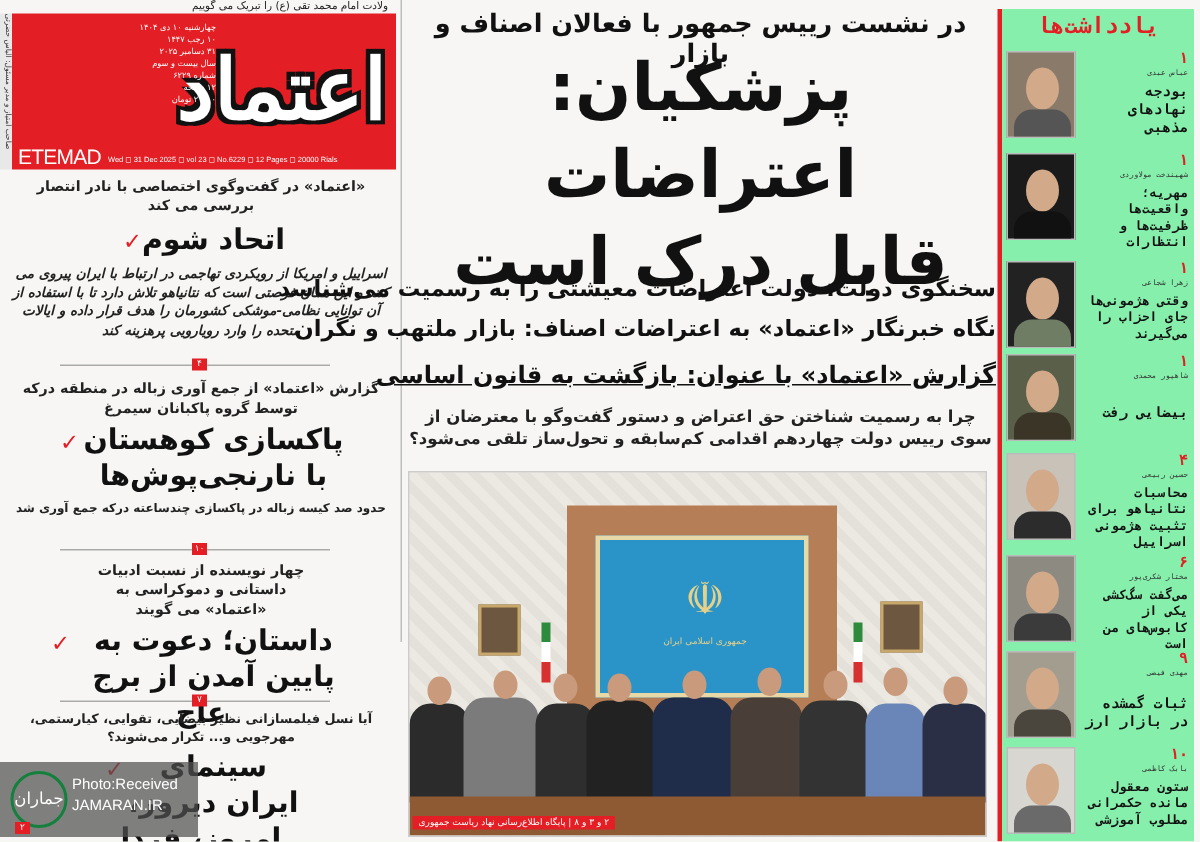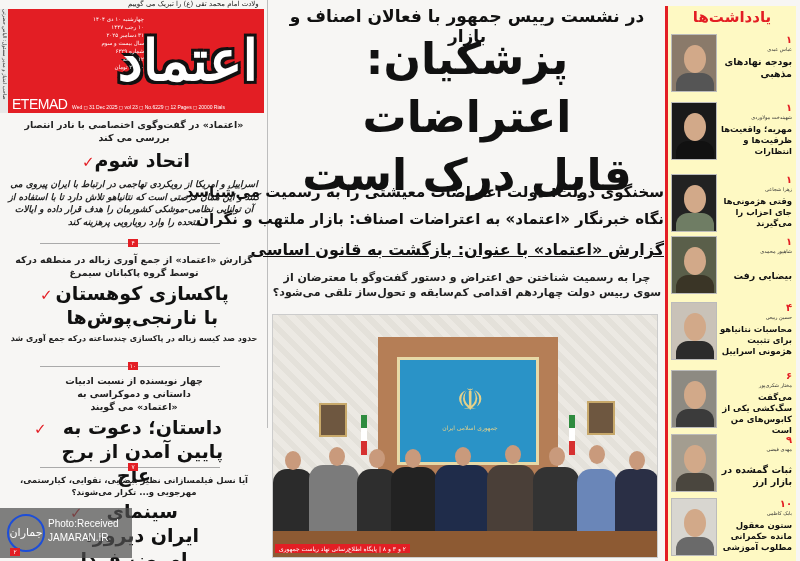--- a/index.html
+++ b/index.html
@@ -21,21 +21,21 @@
 
   .story { position: absolute; left: 6px; width: 256px; direction: rtl; text-align: center; }
   .kicker { font-size: 9.5px; font-weight: bold; color: #222; line-height: 13px; }
   .headline { font-size: 19px; font-weight: bold; line-height: 24px; color: #111; }
   .check { color: #e31e24; font-size: 15px; margin-left: 4px; }
   .body-text { font-size: 9px; font-weight: bold; line-height: 12.5px; color: #222; }
   .divider { position: absolute; left: 40px; width: 180px; height: 1px; background: #aaa; }
   .page-badge { position: absolute; width: 10px; height: 8px; background: #e31e24; color: #fff; font-size: 6px; text-align: center; line-height: 8px; }
 
   .watermark { position: absolute; left: 0; top: 508px; width: 132px; height: 50px; background: rgba(80,80,80,0.72); }
-  .watermark .wm-logo { position: absolute; left: 7px; top: 6px; width: 38px; height: 38px; border-radius: 50%; border: 2px solid #1d4ed8; color: #fff; font-size: 11px; text-align: center; line-height: 34px; direction: rtl; }
+  .watermark .wm-logo { position: absolute; left: 7px; top: 6px; width: 38px; height: 38px; border-radius: 50%; border: 2px solid #15803d; color: #fff; font-size: 11px; text-align: center; line-height: 34px; direction: rtl; }
   .watermark .wm-text { position: absolute; left: 48px; top: 9px; color: #fff; font-size: 10px; line-height: 14px; font-family: "Liberation Sans", sans-serif; }
   .wm-badge { position: absolute; left: 10px; top: 548px; width: 10px; height: 8px; background: #e31e24; color: #fff; font-size: 6px; text-align: center; line-height: 8px; }
 
   
   .center { position: absolute; left: 270px; top: 0; width: 394px; height: 561px; direction: rtl; text-align: center; }
   .c-kicker { position: absolute; top: 6px; left: 0; right: 0; font-size: 17px; font-weight: bold; color: #111; }
   .c-headline { position: absolute; top: 30px; left: 0; right: 0; font-size: 44px; font-weight: bold; line-height: 58px; color: #111; letter-spacing: -1px; }
   .c-sub { position: absolute; left: 0; right: 0; font-size: 15px; font-weight: bold; color: #111; white-space: nowrap; }
   .c-deck { position: absolute; top: 270px; left: 0; right: 0; font-size: 11px; font-weight: bold; line-height: 15px; color: #222; }
   .photo { position: absolute; left: 2px; top: 314px; width: 386px; height: 244px; background: #e9e7e2; overflow: hidden; border: 1px solid #ccc; }
@@ -48,21 +48,21 @@
   .photo .flag { position: absolute; width: 6px; height: 40px; background: linear-gradient(#2e8b3e 0 33%, #fff 33% 66%, #d63030 66%); }
   .photo .people { position: absolute; left: 0; right: 0; top: 130px; height: 90px; }
   .photo .person { position: absolute; bottom: 0; width: 40px; border-radius: 14px 14px 0 0; }
   .photo .head { position: absolute; width: 16px; height: 19px; border-radius: 50%; background: #c99a7c; }
   .photo .table { position: absolute; left: 0; right: 0; bottom: 0; height: 26px; background: #8d5a33; }
   .photo .caption { position: absolute; left: 2px; bottom: 4px; height: 9px; background: #e31e24; color: #fff; font-size: 6px; line-height: 9px; padding: 0 4px; direction: rtl; }
 
   .red-rule { position: absolute; left: 665px; top: 6px; width: 3px; height: 555px; background: #e31e24; }
 
   
-  .right-col { position: absolute; left: 668px; top: 6px; width: 128px; height: 555px; background: #fef9c3; direction: rtl; }
+  .right-col { position: absolute; left: 668px; top: 6px; width: 128px; height: 555px; background: #86efac; direction: rtl; font-family: Liberation Mono, monospace; }
   .r-title { position: absolute; top: 2px; left: 0; right: 0; font-size: 15px; font-weight: bold; color: #e31e24; text-align: center; }
   .note { position: absolute; left: 0; width: 128px; height: 62px; }
   .note .pic { position: absolute; left: 3px; top: 0; width: 46px; height: 58px; border: 1px solid #bbb; background: #8a7a6a; overflow: hidden; }
   .note .pic .face { position: absolute; left: 12px; top: 10px; width: 22px; height: 28px; border-radius: 50%; background: #d2a989; }
   .note .pic .body { position: absolute; left: 4px; top: 38px; width: 38px; height: 24px; border-radius: 12px 12px 0 0; background: #3a3a3a; }
   .note .num { position: absolute; right: 4px; top: 0; font-size: 10px; font-weight: bold; color: #e31e24; }
   .note .author { position: absolute; right: 4px; top: 12px; font-size: 5px; color: #333; white-space: nowrap; }
   .note .ntitle { position: absolute; right: 4px; top: 22px; width: 74px; font-size: 9.5px; font-weight: bold; line-height: 12px; color: #111; text-align: right; }
 </style>
 </head>

